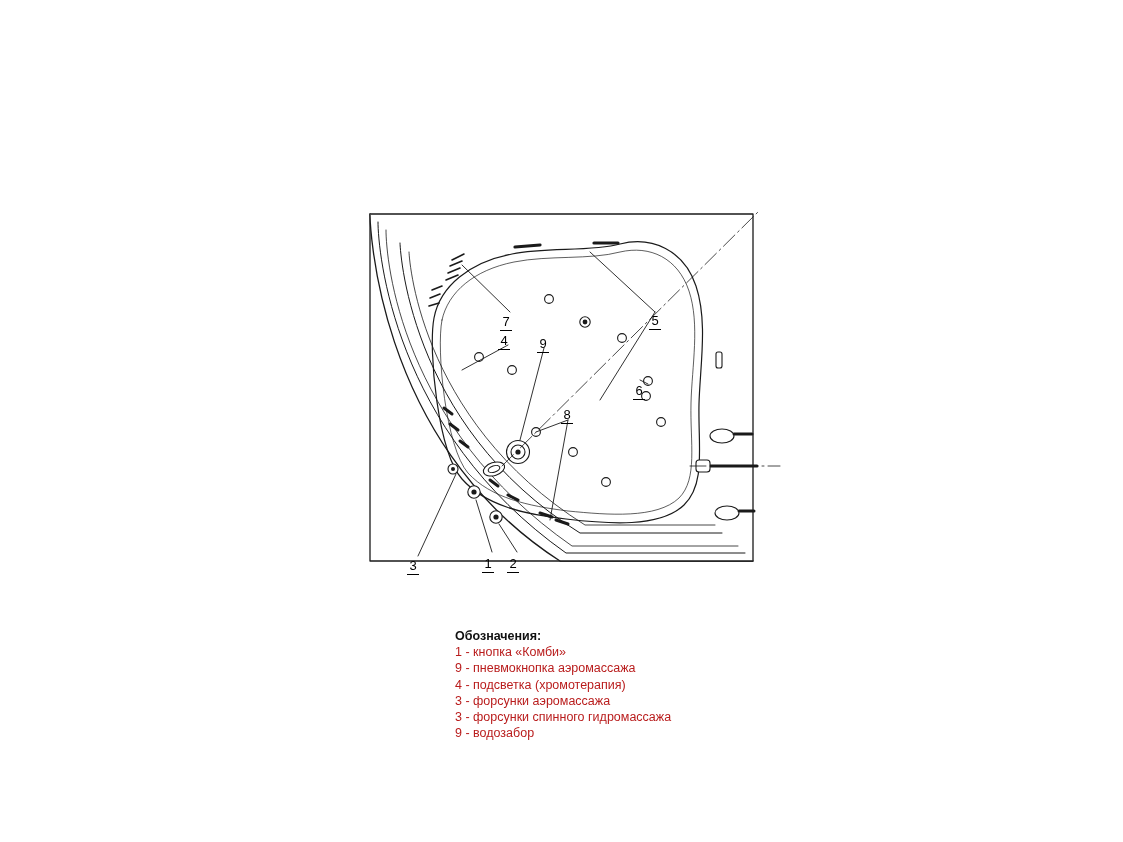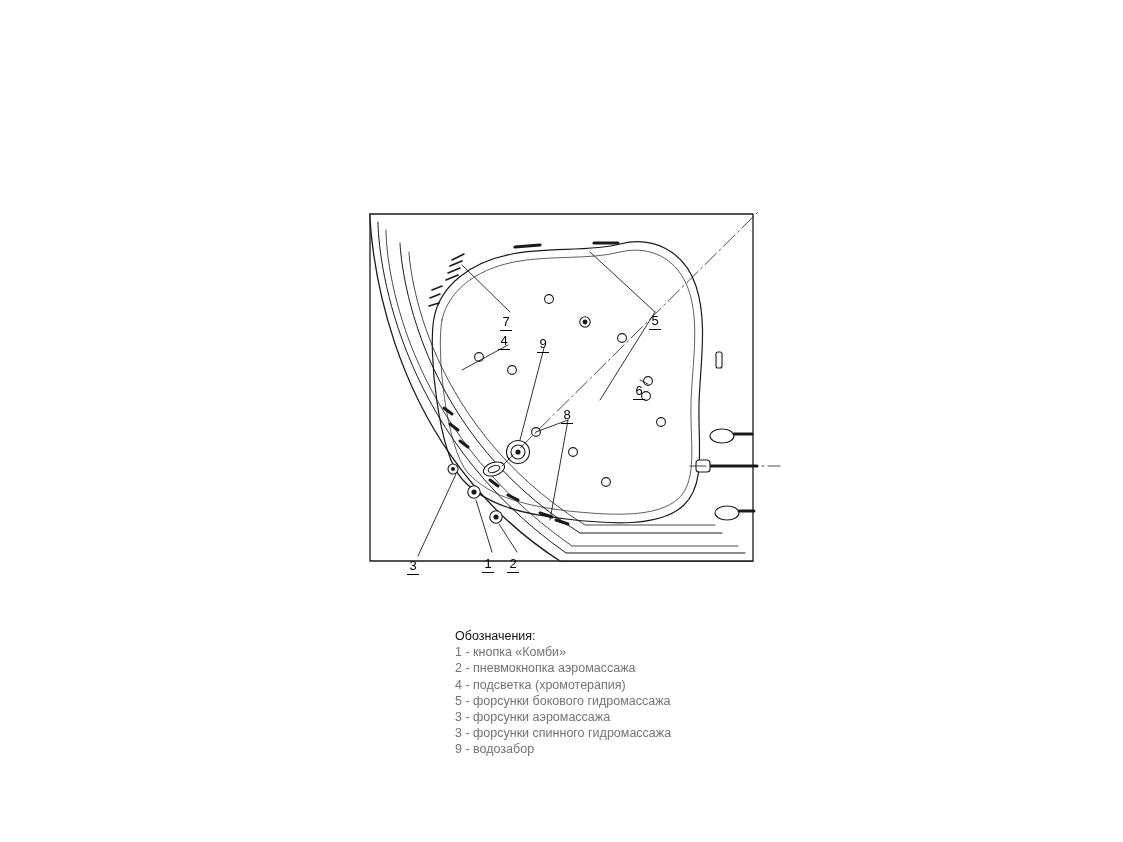--- a/index.html
+++ b/index.html
@@ -32,25 +32,26 @@
   .legend {
     position: absolute;
     left: 455px;
     top: 628px;
     width: 420px;
   }
   .legend-title {
     font-size: 12.5px;
     line-height: 16.2px;
     color: #111;
+    font-weight: bold;
   }
   .legend-item {
     font-size: 12.5px;
     line-height: 16.2px;
-    color: #737373;
+    color: #b91c1c;
     white-space: nowrap;
   }
   .callout {
     position: absolute;
     font-size: 13px;
     color: #000;
     text-align: center;
   }
   .callout span {
     display: inline-block;
@@ -232,21 +233,20 @@
   <div class="callout" style="left:558px; top:407px; width:18px;">
     <span>8</span>
   </div>
   <div class="callout" style="left:534px; top:336px; width:18px;">
     <span>9</span>
   </div>
 
   <div class="legend">
     <div class="legend-title">Обозначения:</div>
     <div class="legend-item">1 - кнопка «Комби»</div>
-    <div class="legend-item">2 - пневмокнопка аэромассажа</div>
+    <div class="legend-item">9 - пневмокнопка аэромассажа</div>
     <div class="legend-item">4 - подсветка (хромотерапия)</div>
-    <div class="legend-item">5 - форсунки бокового гидромассажа</div>
     <div class="legend-item">3 - форсунки аэромассажа</div>
     <div class="legend-item">3 - форсунки спинного гидромассажа</div>
     <div class="legend-item">9 - водозабор</div>
   </div>
 
 </div>
 
 </body></html>

